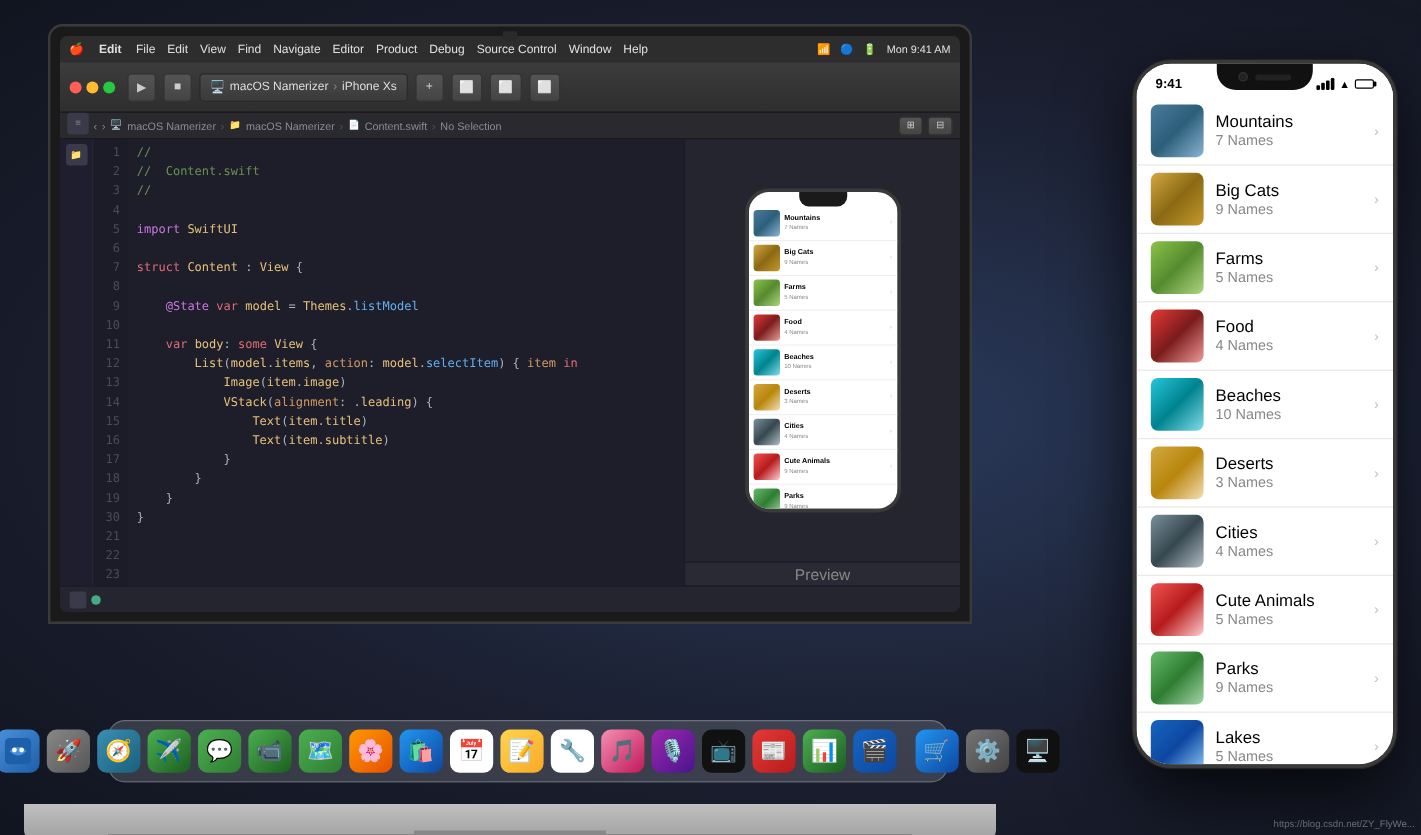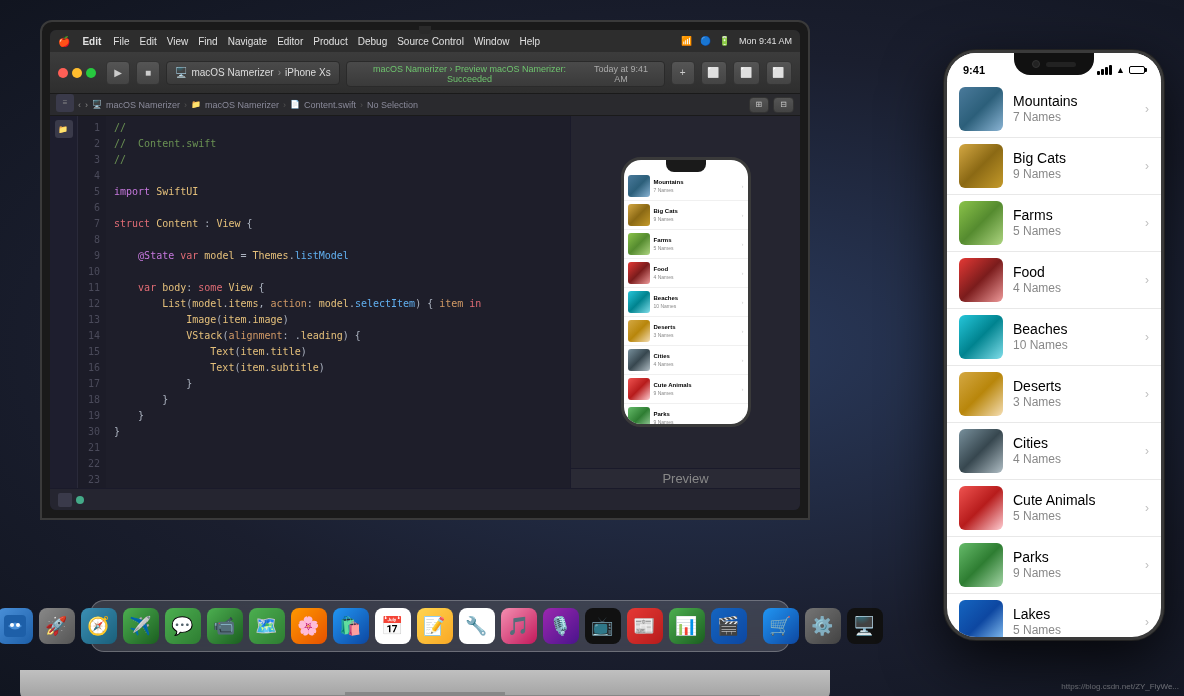--- a/index.html
+++ b/index.html
@@ -767,26 +767,20 @@
               <div class="traffic-light tl-yellow"></div>
               <div class="traffic-light tl-green"></div>
             </div>
             <div class="toolbar-btn">▶</div>
             <div class="toolbar-btn">■</div>
             <div class="toolbar-scheme">
               <span>🖥️</span>
               <span>macOS Namerizer</span>
               <span style="color:#888">›</span>
               <span>iPhone Xs</span>
-            </div>
-            <div class="toolbar-status">
-              <div class="status-pill">
-                <span class="status-success">macOS Namerizer › Preview macOS Namerizer: Succeeded</span>
-                <span>Today at 9:41 AM</span>
-              </div>
             </div>
             <div class="toolbar-btn">+</div>
             <div class="toolbar-btn">⬜</div>
             <div class="toolbar-btn">⬜</div>
             <div class="toolbar-btn">⬜</div>
           </div>
 
           <div class="breadcrumb-bar">
             <div class="gutter-icon">≡</div>
             <span style="color:#888;font-size:9px;">‹</span>

